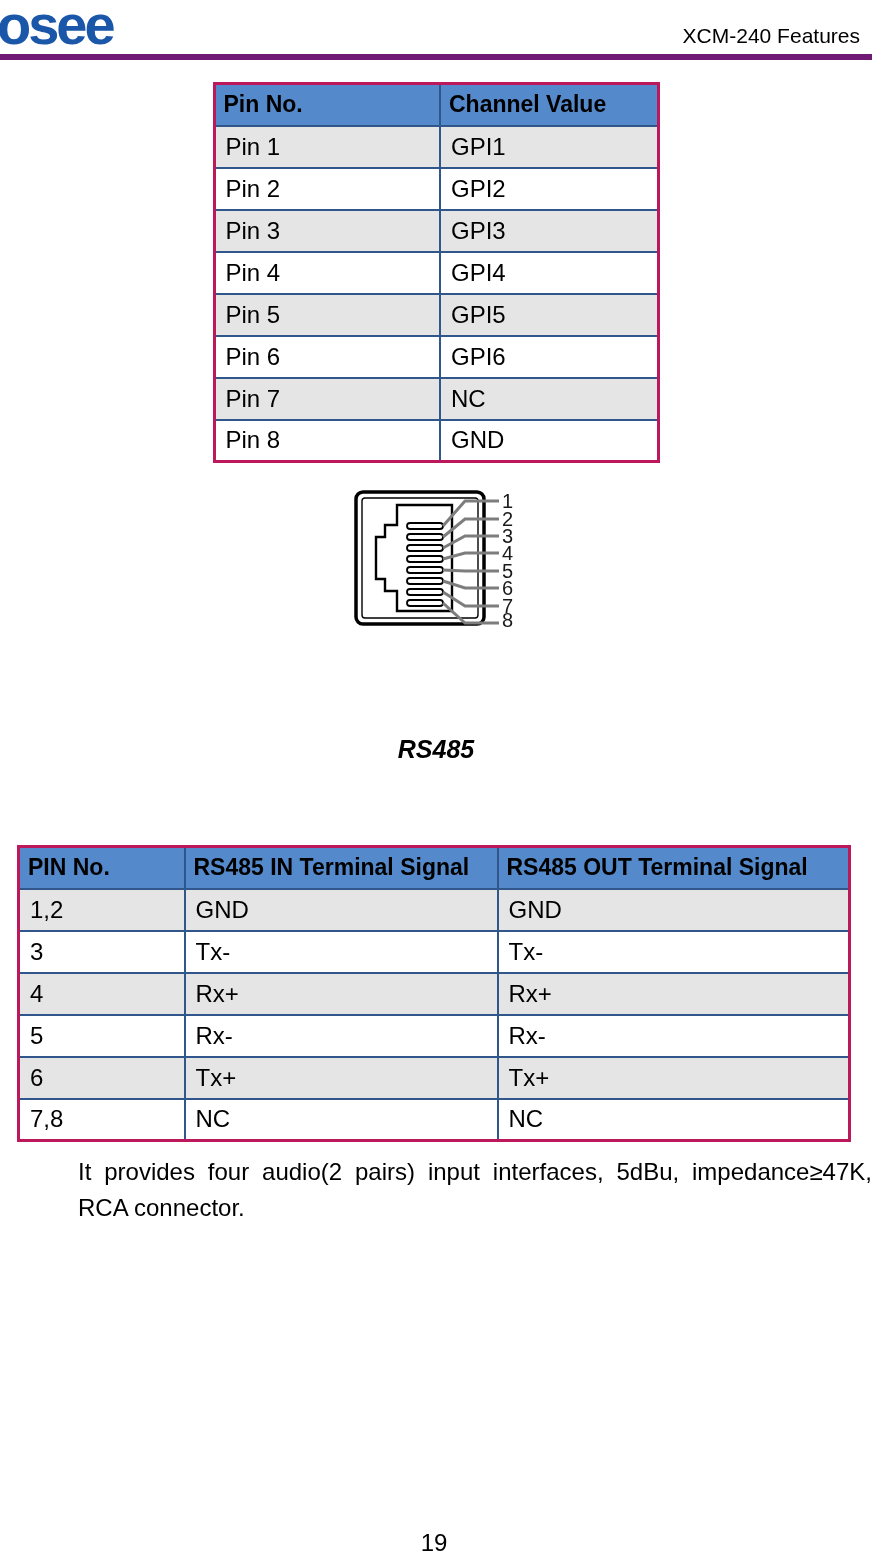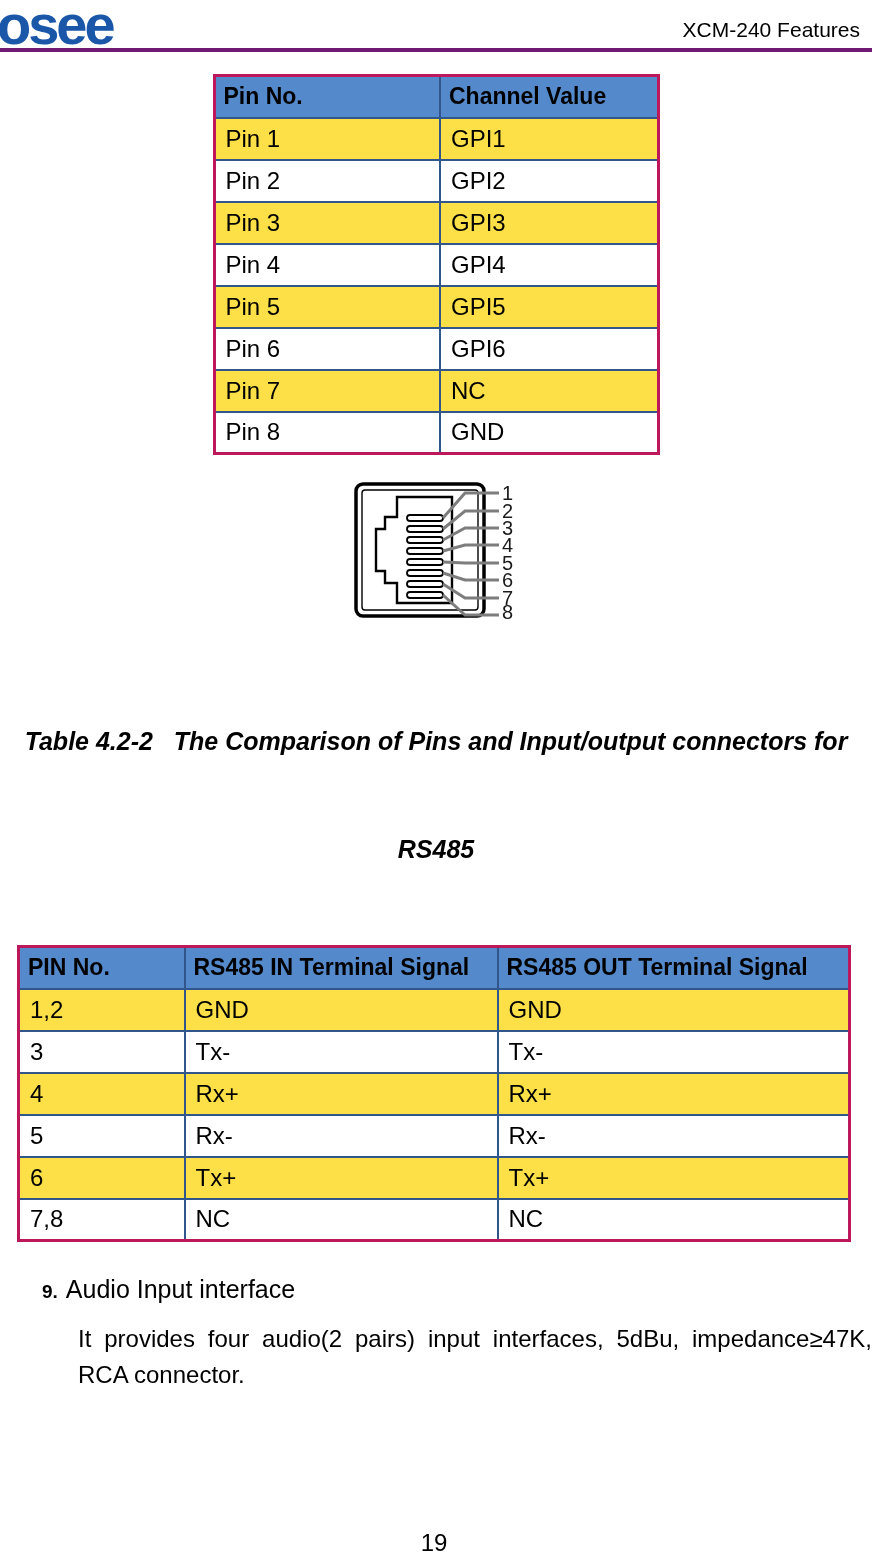--- a/index.html
+++ b/index.html
@@ -8,22 +8,22 @@
     position:relative;
     width:872px; height:1567px;
     margin:0 auto;
     background:#ffffff;
     font-family:"Liberation Sans","DejaVu Sans",sans-serif;
     color:#000;
     overflow:hidden;
   }
   
   .hdr {
-    position:relative; height:52px;
-    border-bottom:4px solid #701a75;
+    position:relative; height:60px;
+    border-bottom:6px solid #701a75;
   }
   .logo {
     position:absolute; left:-3px; top:-8px;
     font-size:56px; font-weight:bold; letter-spacing:-3px;
     color:#1B57A9;
   }
   .hdr-title {
     position:absolute; right:12px; bottom:6px;
     font-size:21px; font-weight:normal;
   }
@@ -34,21 +34,21 @@
     border:2px solid #31568C;
     height:42px;
     padding:2px 10px;
     font-size:24px;
     text-align:left;
     vertical-align:middle;
     overflow:hidden;
     white-space:nowrap;
   }
   .doc-table th { background:#548ACB; font-weight:bold; font-size:23px; padding:2px 8px; }
-  .doc-table tr.alt td { background:#fde047; }
+  .doc-table tr.alt td { background:#e5e5e5; }
   .gpi-table { width:447px; margin:22px auto 0 auto; }
   .gpi-table col.c1 { width:226px; }
   .rs-table { width:834px; margin:6px 0 0 17px; }
   .rs-table col.c1 { width:166px; }
   .rs-table col.c2 { width:313px; }
   
   .sec-h { margin:16px 0 0 40px; font-size:26px; font-weight:bold; line-height:32px; }
   .sec-h .num { font-size:20px; font-weight:bold; margin-right:8px; }
   .sec-h2 { margin:26px 0 0 42px; font-size:25px; font-weight:normal; line-height:34px; }
   .sec-h2 .num { font-size:19px; font-weight:bold; margin-right:8px; }
@@ -163,21 +163,20 @@
         <text x="149" y="89">5</text>
         <text x="149" y="106">6</text>
         <text x="149" y="124">7</text>
         <text x="149" y="138">8</text>
       </g>
     </svg>
   </div>
 
 
   <div class="tbl-title">
-    <span class="line">Table 4.2-2   The Comparison of Pins and Input/output connectors for</span>
     <span class="line">RS485</span>
   </div>
 
   <table class="doc-table rs-table">
     <colgroup>
         <col class="c1">
         <col class="c2">
         <col>
       </colgroup>
     <tbody>
@@ -212,23 +211,20 @@
       <td>Tx+</td>
     </tr>
     <tr>
       <td>7,8</td>
       <td>NC</td>
       <td>NC</td>
     </tr>
   </tbody>
     </table>
 
-  <div class="sec-h2" style="margin-top:30px;">
-    <span class="num">9.</span><span>Audio Input interface</span>
-  </div>
   <div class="para para-body">
     <span class="line stretch">It provides four audio(2 pairs) input interfaces, 5dBu, impedance≥47K,</span>
     <span class="line">RCA connector.</span>
   </div>
 
   <div class="pageno">19</div>
 
 </div>
 
 </body></html>

